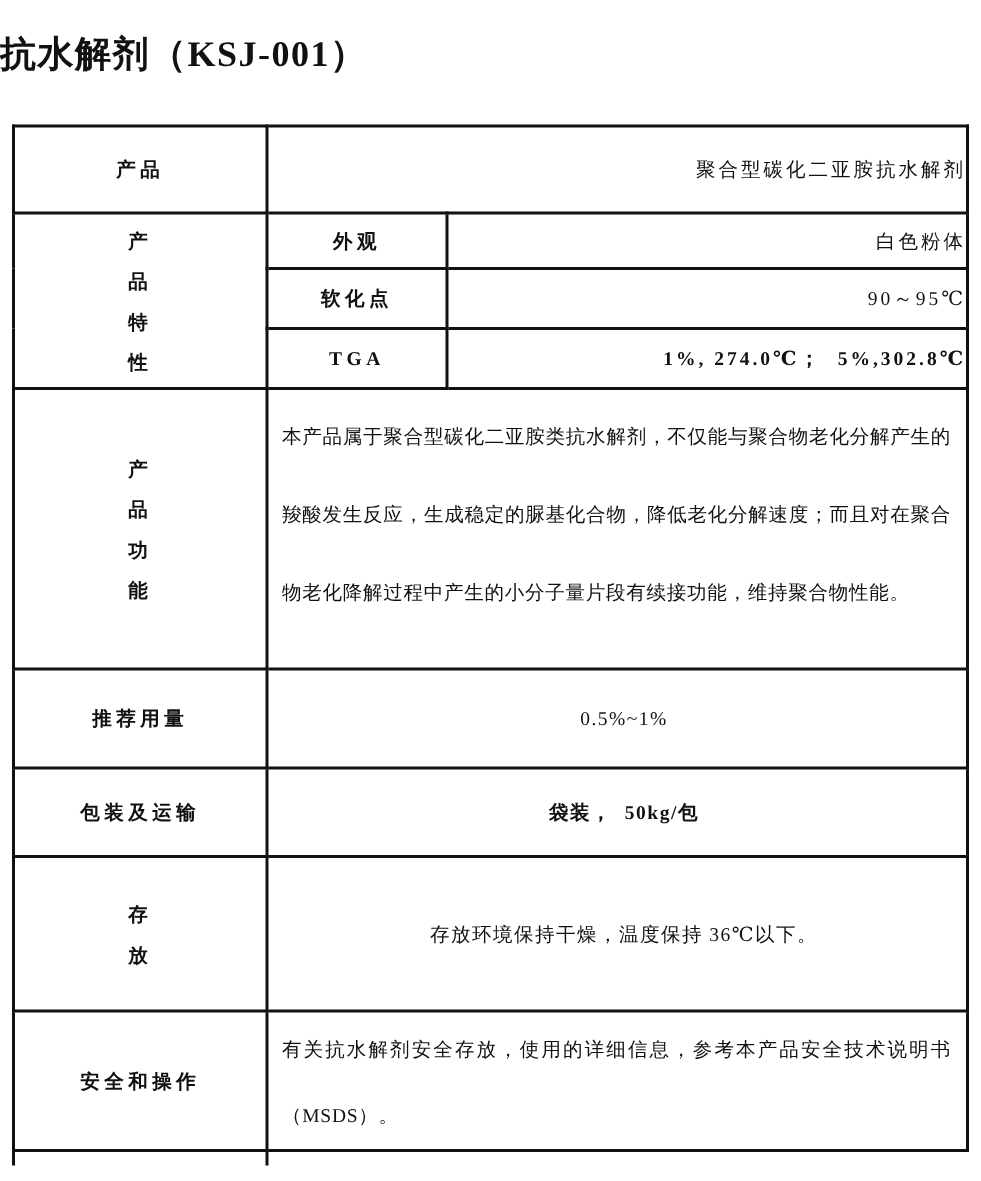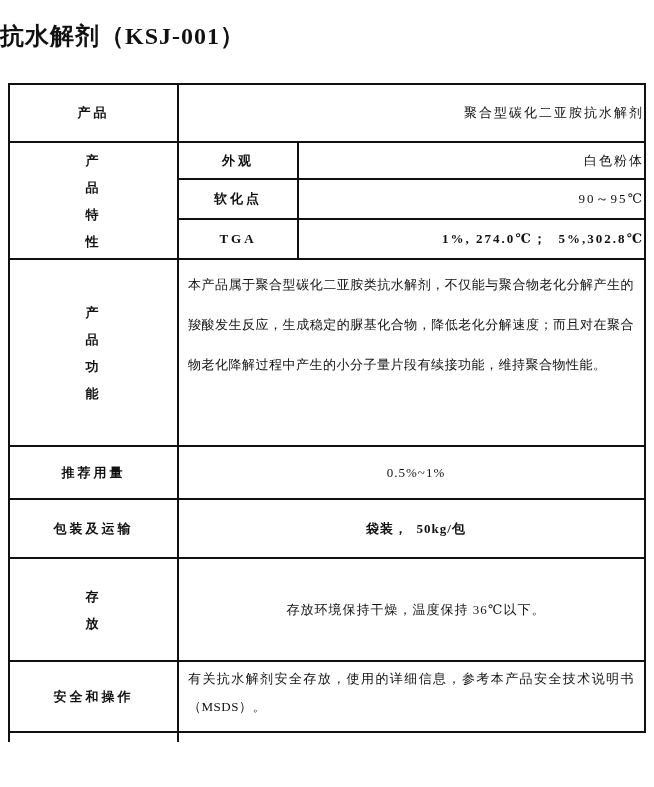--- a/index.html
+++ b/index.html
@@ -50,28 +50,28 @@
   .v-left {
     text-align: center;
     padding-left: 9px !important;
     letter-spacing: 1px;
   }
   .pre { white-space: pre-wrap; font-weight: bold; }
   .para {
     vertical-align: top !important;
     text-align: justify;
     padding: 5px 10px 0 9px !important;
-    line-height: 40px;
+    line-height: 52px;
     letter-spacing: 0.5px;
   }
   .safety-para {
     vertical-align: top !important;
     text-align: justify;
     padding: 3px 10px 0 9px !important;
-    line-height: 28px;
+    line-height: 44px;
     letter-spacing: 0.5px;
     border-radius: 21px;
   }
   .stubs {
     position: relative;
     margin-left: 8px;
     width: 636px;
     height: 12px;
   }
   .stub {
@@ -122,21 +122,21 @@
   </tr>
 
   <tr style="height:187px">
     <td class="t-label stacked">产
 品
 功
 能</td>
     <td colspan="2" class="para">本产品属于聚合型碳化二亚胺类抗水解剂，不仅能与聚合物老化分解产生的羧酸发生反应，生成稳定的脲基化合物，降低老化分解速度；而且对在聚合物老化降解过程中产生的小分子量片段有续接功能，维持聚合物性能。</td>
   </tr>
 
-  <tr style="height:53px">
+  <tr style="height:66px">
     <td class="t-label">推荐用量</td>
     <td colspan="2" class="v-left">0.5%~1%</td>
   </tr>
 
   <tr style="height:59px">
     <td class="t-label">包装及运输</td>
     <td colspan="2" class="v-left pre">袋装，  50kg/包</td>
   </tr>
 
   <tr style="height:103px">

